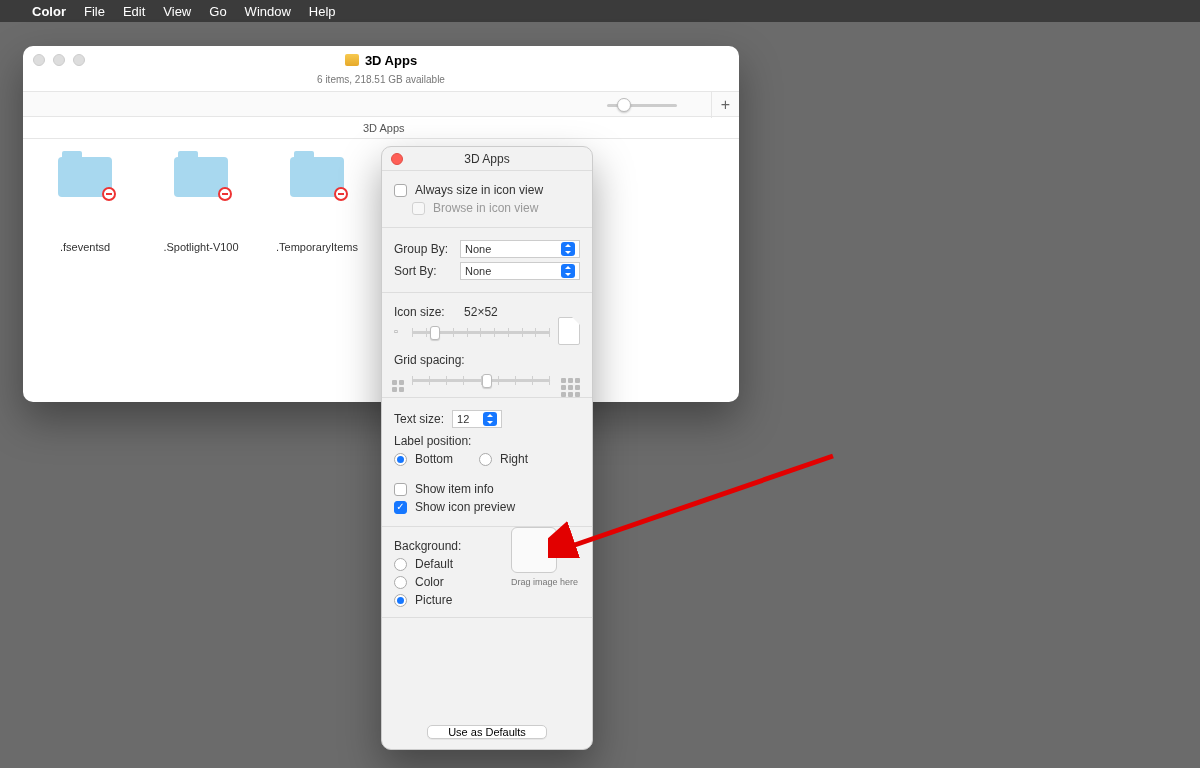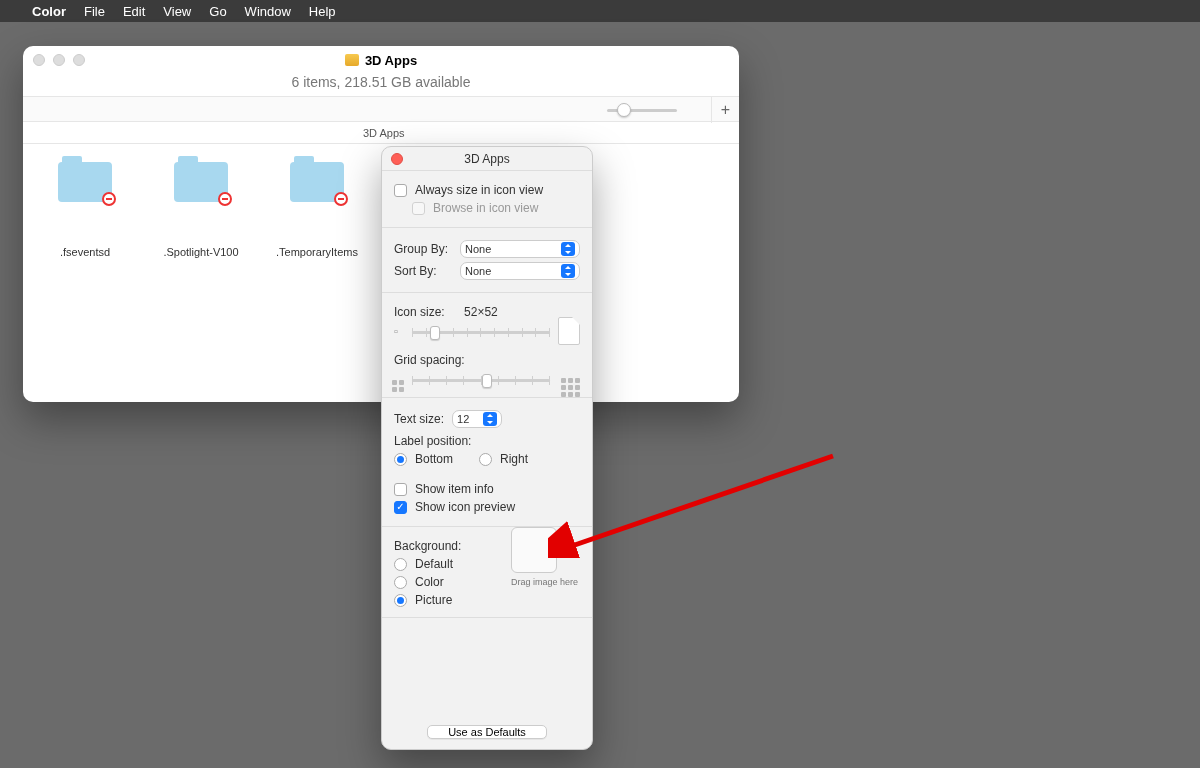--- a/index.html
+++ b/index.html
@@ -11,21 +11,21 @@
   .menubar .bold { font-weight: 600; }
   .menubar span { cursor: default; }
 
   
   .finder { position: absolute; left: 23px; top: 46px; width: 716px; height: 356px; background: #fff; border-radius: 10px; box-shadow: 0 18px 40px rgba(0,0,0,.35); overflow: hidden; }
   .titlebar { height: 28px; display: flex; align-items: center; position: relative; border-bottom: 0; }
   .tlights { position: absolute; left: 10px; top: 8px; display: flex; gap: 8px; }
   .dot { width: 12px; height: 12px; border-radius: 50%; background: #ddd; border: 1px solid #ccc; }
   .title-center { margin: 0 auto; display: flex; align-items: center; gap: 6px; font-size: 13px; font-weight: 600; }
   .disk-icon { width: 14px; height: 12px; background: linear-gradient(#f7c94f,#e6a92a); border-radius: 2px; position: relative; }
-  .status-line { text-align: center; font-size: 14px; color: #777; padding-bottom: 6px; }
+  .status-line { text-align: center; font-size: 10px; color: #777; padding-bottom: 6px; }
   .toolbar-row { height: 26px; border-top: 1px solid #e6e6e6; border-bottom: 1px solid #e6e6e6; display:flex; align-items:center; position: relative; background:#fafafa;}
   .toolbar-slider { position:absolute; right: 62px; top:6px; width:70px; height:14px; }
   .toolbar-slider .track { position:absolute; top:6px; left:0; right:0; height:3px; background:#ccc; border-radius:2px;}
   .toolbar-slider .knob { position:absolute; top:0; left:10px; width:14px; height:14px; background:#fff; border:1px solid #bbb; border-radius:50%; box-shadow:0 1px 2px rgba(0,0,0,.2);}
   .plus-btn { position:absolute; right:0; top:0; width:28px; height:26px; border-left:1px solid #e6e6e6; display:flex;align-items:center;justify-content:center; font-size:16px; color:#666;}
   .path-row { height: 22px; border-bottom: 1px solid #e6e6e6; font-size:11px; color:#555; display:flex; align-items:center; padding-left: 340px;}
   .icon-area { padding: 18px 20px; display:flex; gap: 32px; align-items:flex-start;}
   .file { width: 84px; text-align:center; font-size: 11px; color:#333;}
   .folder { width: 54px; height: 40px; margin: 0 auto 6px; background:#a8d8ef; border-radius: 4px; position:relative;}
   .folder::before{content:"";position:absolute;top:-6px;left:4px;width:20px;height:8px;background:#a8d8ef;border-radius:2px 2px 0 0;}
@@ -43,21 +43,21 @@
   .panel .sect { padding: 8px 12px; }
   .panel .hr { border-top:1px solid #ddd; margin: 0 0; }
   .row { display:flex; align-items:center; gap:8px; margin:4px 0;}
   .row label { flex: 0 0 auto;}
   .chk { width:13px;height:13px;border:1px solid #aaa;border-radius:3px;background:#fff; display:inline-flex;align-items:center;justify-content:center;}
   .chk.checked { background:#1677ff;border-color:#1677ff;}
   .chk.checked::after{content:"✓";color:#fff;font-size:10px;line-height:1;}
   .chk.disabled { opacity:.45;}
   .radio { width:13px;height:13px;border:1px solid #aaa;border-radius:50%;background:#fff;display:inline-flex;align-items:center;justify-content:center;}
   .radio.sel::after{content:"";width:7px;height:7px;border-radius:50%;background:#1677ff;}
-  .select { flex:1; height:18px; background:#fff;border:1px solid #ccc;border-radius:7px;padding:0 4px; display:flex;align-items:center;justify-content:space-between;font-size:11px;}
+  .select { flex:1; height:18px; background:#fff;border:1px solid #ccc;border-radius:0;padding:0 4px; display:flex;align-items:center;justify-content:space-between;font-size:11px;}
   .select .arrows{ width:14px;height:14px;background:#1677ff;border-radius:3px;position:relative;}
   .select .arrows::before{content:"";position:absolute;left:4px;top:2px;border-left:3px solid transparent;border-right:3px solid transparent;border-bottom:3px solid #fff;}
   .select .arrows::after{content:"";position:absolute;left:4px;bottom:2px;border-left:3px solid transparent;border-right:3px solid transparent;border-top:3px solid #fff;}
   .slider { position:relative; height:18px; margin-top:2px;}
   .slider .track{position:absolute;left:18px;right:30px;top:8px;height:3px;background:#cfcfcf;border-radius:2px;}
   .slider .ticks{position:absolute;left:18px;right:30px;top:5px;height:9px;display:flex;justify-content:space-between;}
   .slider .ticks i{width:1px;height:9px;background:#cfcfcf;}
   .slider .knob{position:absolute;top:3px;width:10px;height:14px;background:#fff;border:1px solid #bbb;border-radius:3px;box-shadow:0 1px 1px rgba(0,0,0,.15);}
   .slider .s-icon{position:absolute;top:2px;font-size:11px;color:#999;}
   .slider .doc-ic{position:absolute;right:0;top:-6px;width:22px;height:28px;background:#fff;border:1px solid #ccc;border-radius:2px;}

